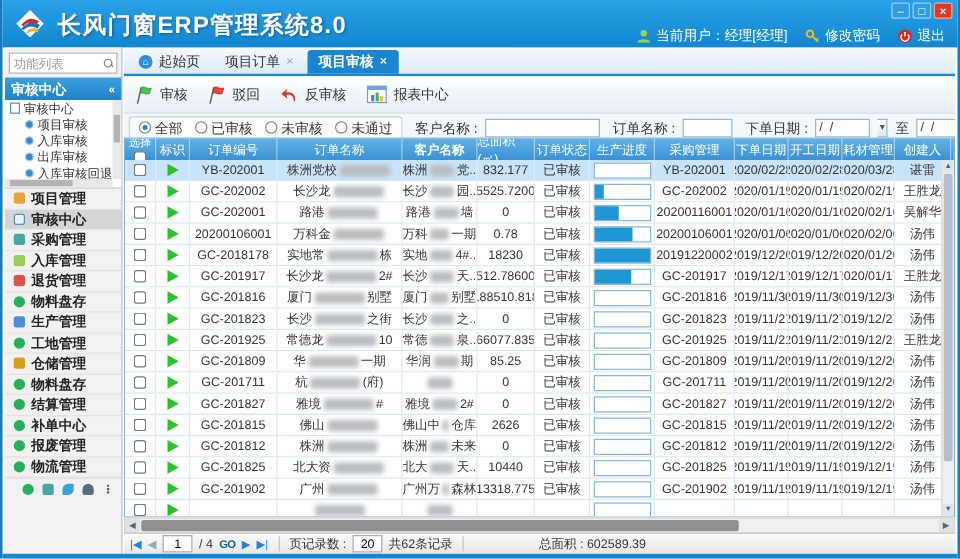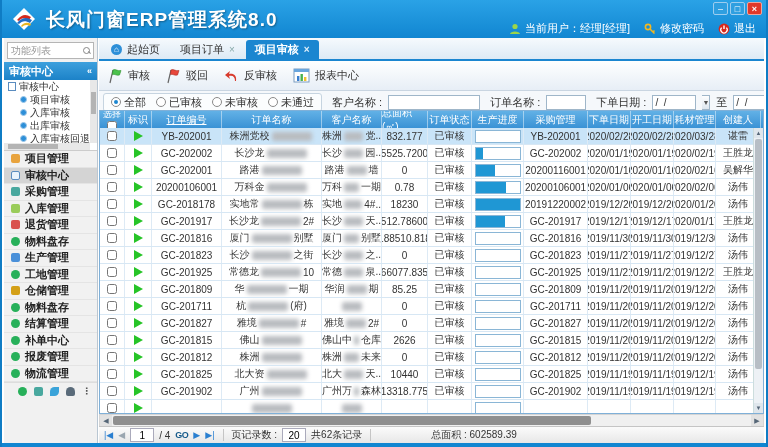--- a/index.html
+++ b/index.html
@@ -335,23 +335,23 @@
 
     </div>
 
     <div class="grid">
       <div class="ghead" id="gridHead">
           <div class="gh" style="width: 25px; flex-direction: column; gap: 0px;">
             <span style="font-size: 9px;">选择</span>
             <input class="cb" type="checkbox" style="">
           </div>
           <div class="gh" style="width: 27px;">标识</div>
-          <div class="gh" style="width: 70px; text-decoration: underline;">订单编号</div>
+          <div class="gh" style="width: 70px;">订单编号</div>
           <div class="gh" style="width: 100px;">订单名称</div>
-          <div class="gh" style="width: 60px;">客户名称</div>
+          <div class="gh" style="width: 60px; font-weight: bold;">客户名称</div>
           <div class="gh" style="width: 46px;">总面积(㎡)</div>
           <div class="gh" style="width: 44px;">订单状态</div>
           <div class="gh" style="width: 52px;">生产进度</div>
           <div class="gh" style="width: 64px;">采购管理</div>
           <div class="gh" style="width: 43px;">下单日期</div>
           <div class="gh" style="width: 43px;">开工日期</div>
           <div class="gh" style="width: 42px;">耗材管理</div>
           <div class="gh" style="width: 45px;">创建人</div>
         </div>
       <div class="gbody" id="gridBody">

